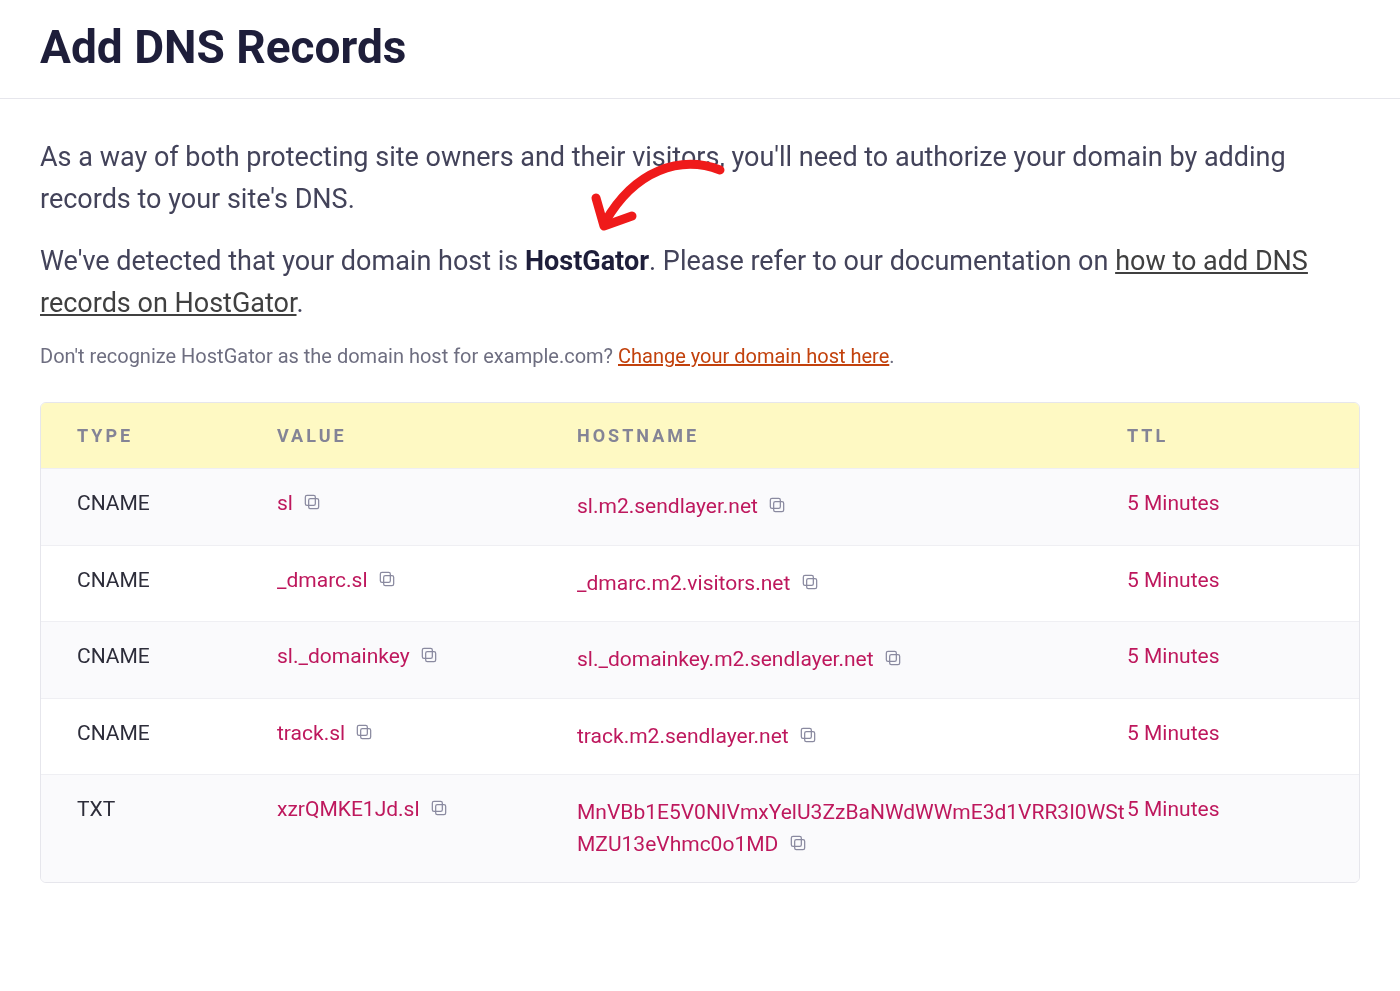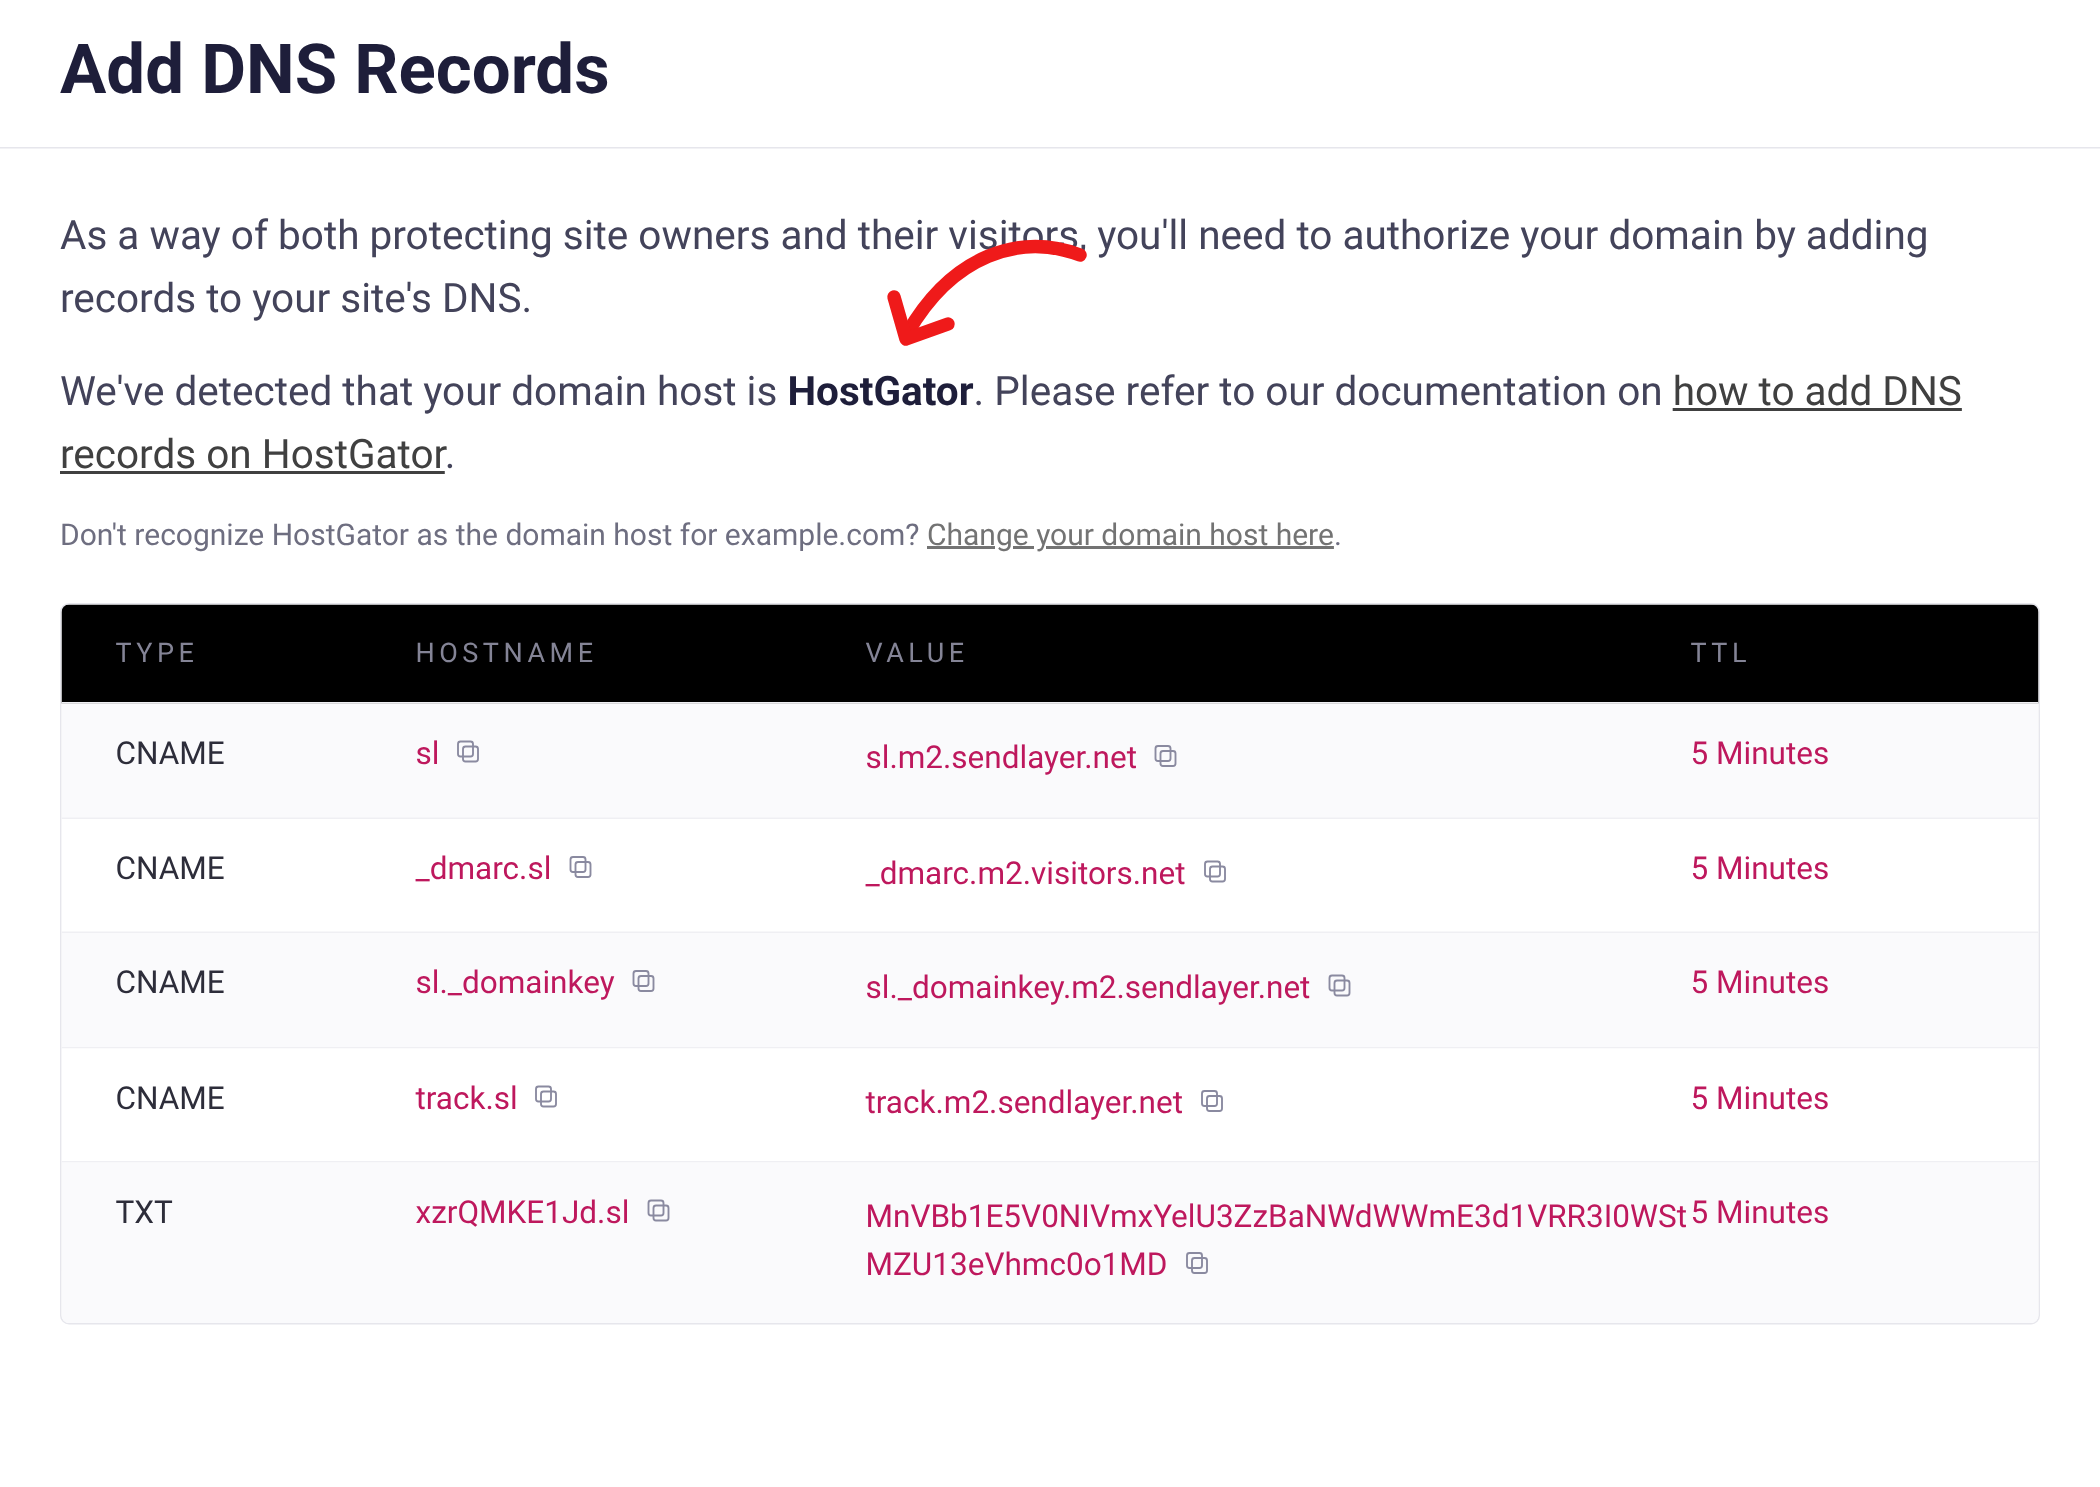--- a/index.html
+++ b/index.html
@@ -37,21 +37,21 @@
     color: #404040;
     text-decoration: underline;
   }
   .subnote {
     font-size: 20px;
     color: #6e6e80;
     margin-top: 18px;
     margin-bottom: 34px;
   }
   .subnote a.secondary-link {
-    color: #737373;
+    color: #c2410c;
     text-decoration: underline;
   }
 
   
   .arrow-wrap {
     position: absolute;
     left: 580px;
     top: 150px;
     pointer-events: none;
   }
@@ -65,25 +65,25 @@
   .dns-header, .dns-row {
     display: grid;
     grid-template-columns: 200px 300px 550px 1fr;
     align-items: start;
     padding: 22px 36px;
     font-size: 21px;
     border-bottom: 1px solid #efeff3;
   }
   .dns-row:last-child { border-bottom: none; }
   .dns-header {
-    background: #000000;
+    background: #fef9c3;
     color: #848496;
     font-size: 18px;
     letter-spacing: 3px;
-    font-weight: 400;
+    font-weight: 700;
   }
   .dns-row:nth-child(odd) {
     background: #fafafc;
   }
   .dns-row:nth-child(even) {
     background: #ffffff;
   }
   .cell-type { font-weight: 400; color: #2d2d3a; }
   .cell-host, .cell-value, .cell-ttl { color: #be185d; }
   .cell-value .value-line { display: inline; }
@@ -118,22 +118,22 @@
   <div class="arrow-wrap">
     <svg width="150" height="100" viewBox="0 0 150 100">
       <path d="M140 20 C 100 5, 55 20, 25 72" stroke="#ef1a1a" stroke-width="9" fill="none" stroke-linecap="round"></path>
       <path d="M16 48 L24 76 L52 66" stroke="#ef1a1a" stroke-width="9" fill="none" stroke-linecap="round" stroke-linejoin="round"></path>
     </svg>
   </div>
 
   <div class="dns-table">
     <div class="dns-header">
       <div>TYPE</div>
+      <div>VALUE</div>
       <div>HOSTNAME</div>
-      <div>VALUE</div>
       <div>TTL</div>
     </div>
     <div id="rows-container">
         <div class="dns-row">
           <div class="cell-type">CNAME</div>
           <div class="cell-host"><span>sl </span>
   <span class="copy-icon">
     <svg viewBox="0 0 24 24">
                 <rect x="8" y="8" width="12" height="12" rx="2"></rect>
                 <rect x="4" y="4" width="12" height="12" rx="2"></rect>

